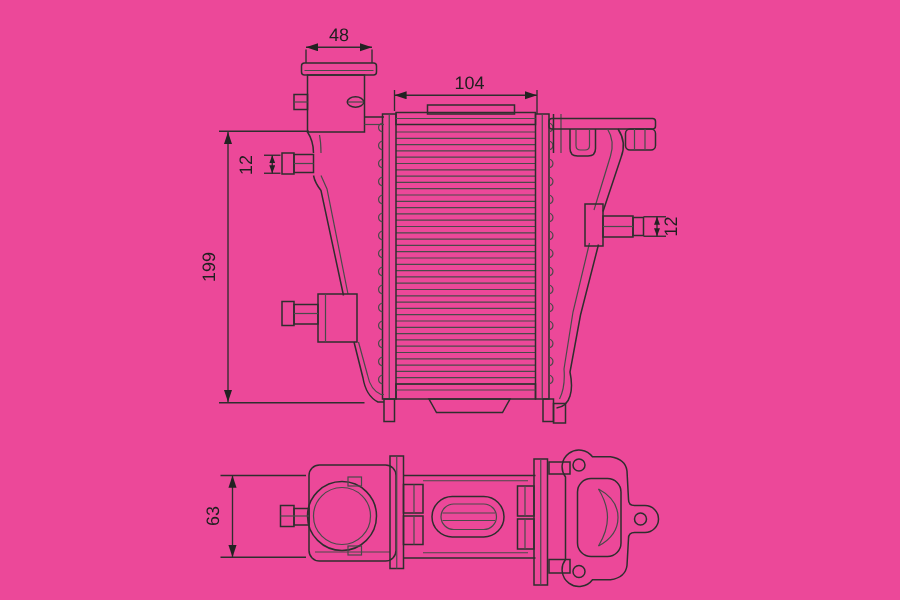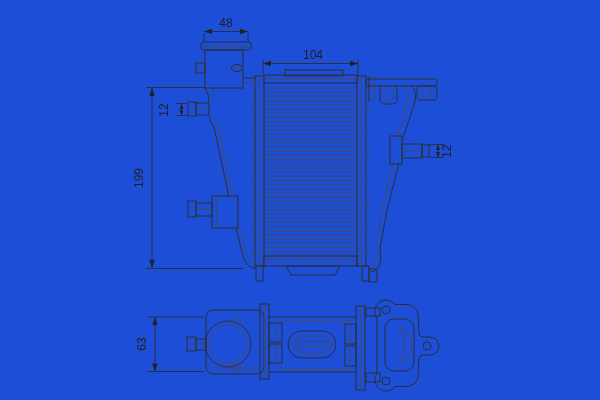--- a/index.html
+++ b/index.html
@@ -1,16 +1,16 @@
 <!DOCTYPE html>
 <html><head>
 <meta charset="utf-8">
 <style>
   html,body{margin:0;padding:0;background:#ffffff;}
-  #stage{position:relative;width:600px;height:400px;background:#1d4ed8;overflow:hidden;
+  #stage{position:relative;width:600px;height:400px;background:#ec4899;overflow:hidden;
          font-family:"Liberation Sans", sans-serif;}
   svg{display:block;}
   .dim-text{font-family:"Liberation Sans", sans-serif;font-size:12px;fill:#1f1f1f;}
   .ln{stroke:#2e2e2e;stroke-width:1;fill:none;}
   .ln-thin{stroke:#4a4a4a;stroke-width:.8;fill:none;}
   .dim{stroke:#2e2e2e;stroke-width:.9;fill:none;}
 </style>
 </head>
 <body>
 

